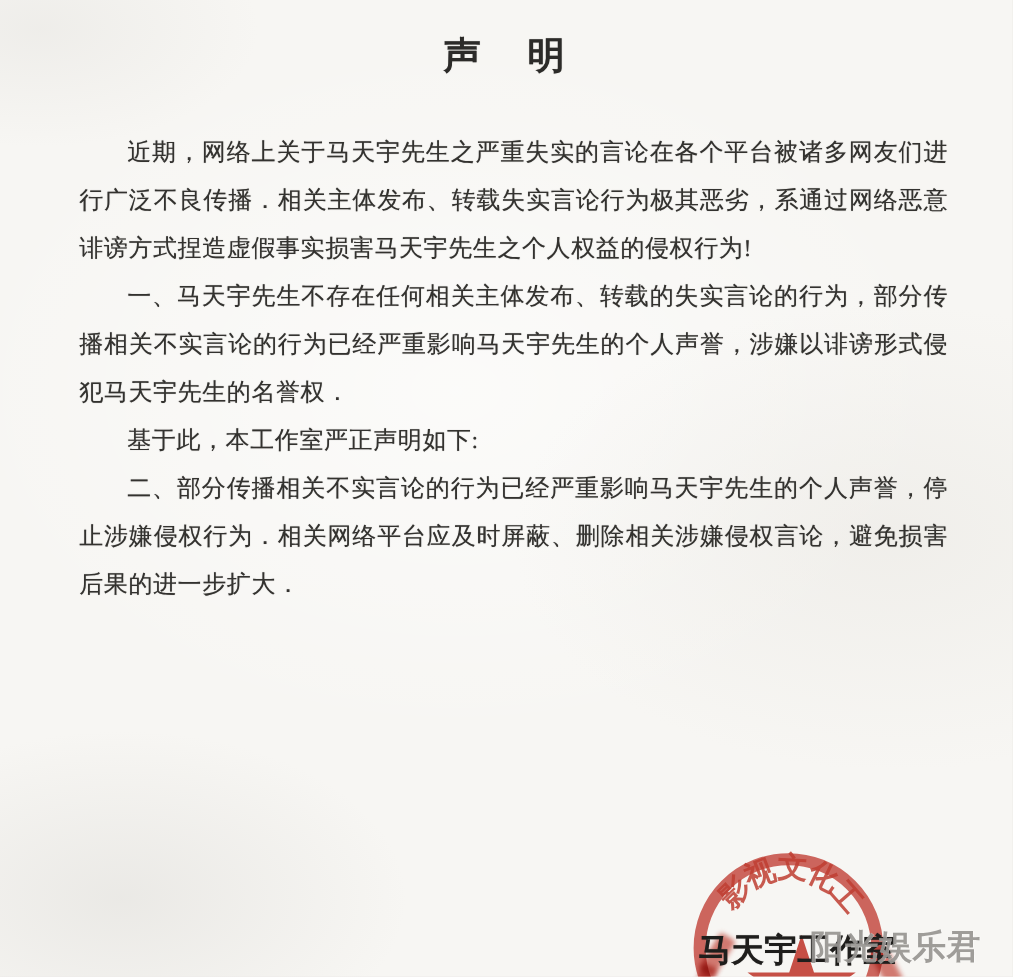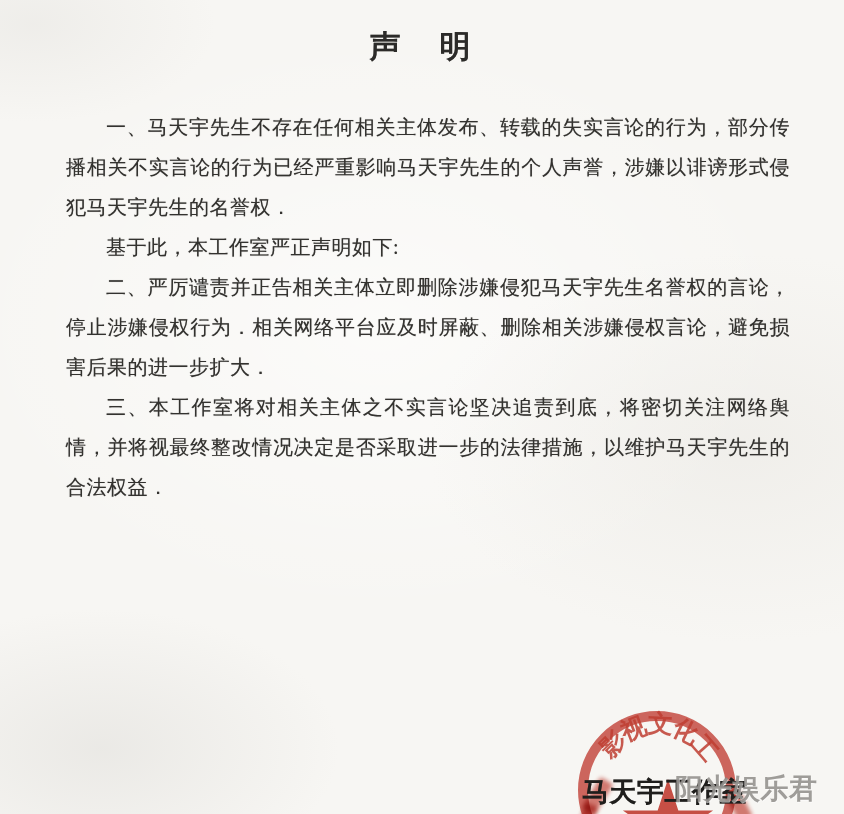--- a/index.html
+++ b/index.html
@@ -130,24 +130,24 @@
   }
 </style>
 </head>
 <body>
 
 <div class="page">
 
   <h1 class="title">声　明</h1>
 
   <div class="body-text">
+    <p>近期，网络上关于马天宇先生之严重失实的言论在各个平台被诸多网友们进行广泛不良传播．相关主体发布、转载失实言论行为极其恶劣，系通过网络恶意诽谤方式捏造虚假事实损害马天宇先生之个人权益的侵权行为!</p>
     <p>一、马天宇先生不存在任何相关主体发布、转载的失实言论的行为，部分传播相关不实言论的行为已经严重影响马天宇先生的个人声誉，涉嫌以诽谤形式侵犯马天宇先生的名誉权．</p>
     <p>基于此，本工作室严正声明如下:</p>
-    <p>二、严厉谴责并正告相关主体立即删除涉嫌侵犯马天宇先生名誉权的言论，停止涉嫌侵权行为．相关网络平台应及时屏蔽、删除相关涉嫌侵权言论，避免损害后果的进一步扩大．</p>
-    <p>三、本工作室将对相关主体之不实言论坚决追责到底，将密切关注网络舆情，并将视最终整改情况决定是否采取进一步的法律措施，以维护马天宇先生的合法权益．</p>
+    <p>二、部分传播相关不实言论的行为已经严重影响马天宇先生的个人声誉，停止涉嫌侵权行为．相关网络平台应及时屏蔽、删除相关涉嫌侵权言论，避免损害后果的进一步扩大．</p>
   </div>
 
   <div class="stamp">
     <span class="arc-char arc-0">影</span>
     <span class="arc-char arc-1">视</span>
     <span class="arc-char arc-2">文</span>
     <span class="arc-char arc-3">化</span>
     <span class="arc-char arc-4">工</span>
   </div>
 

